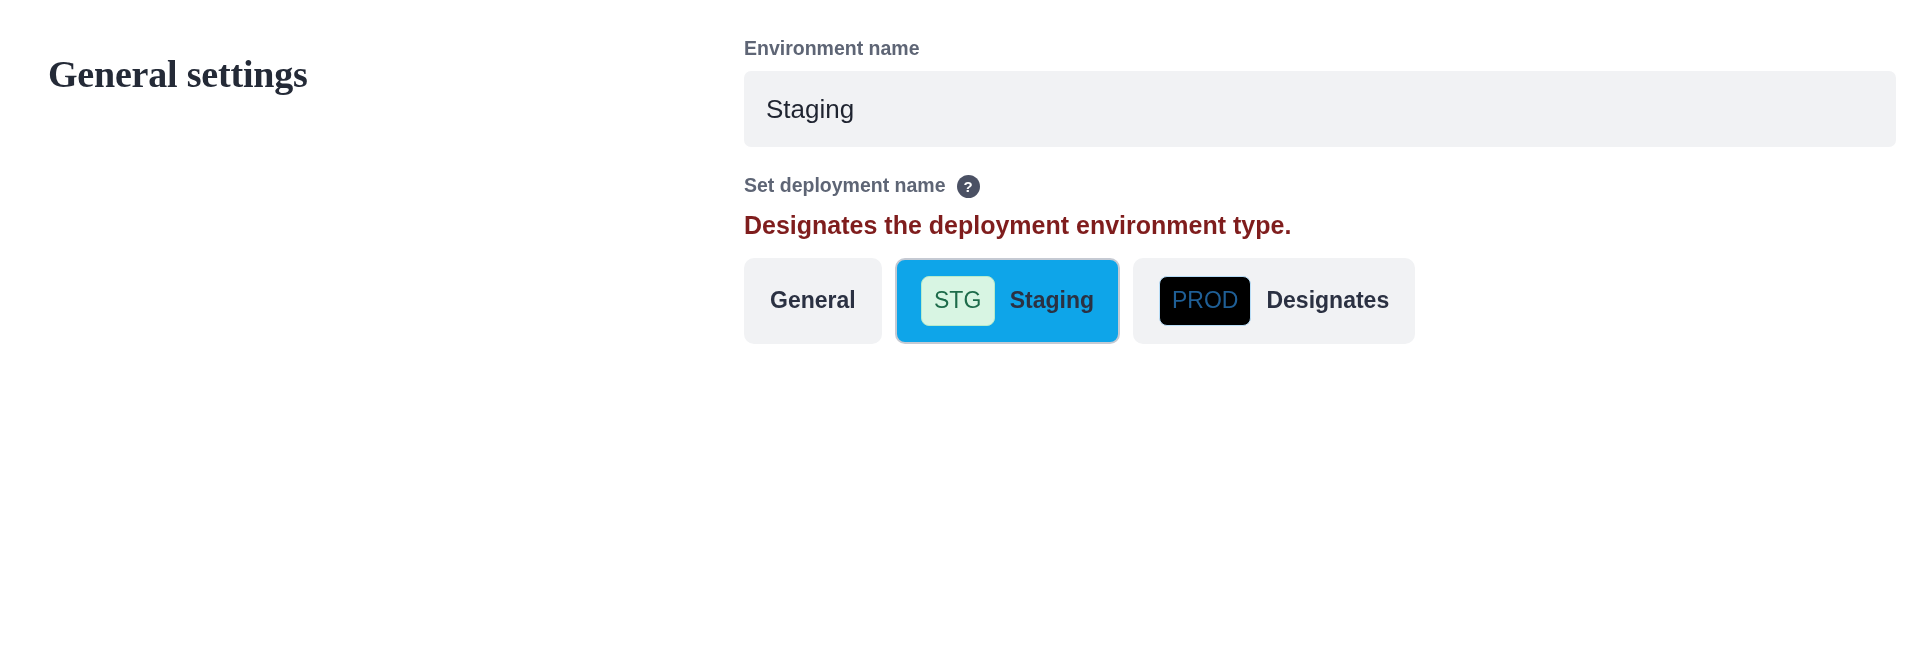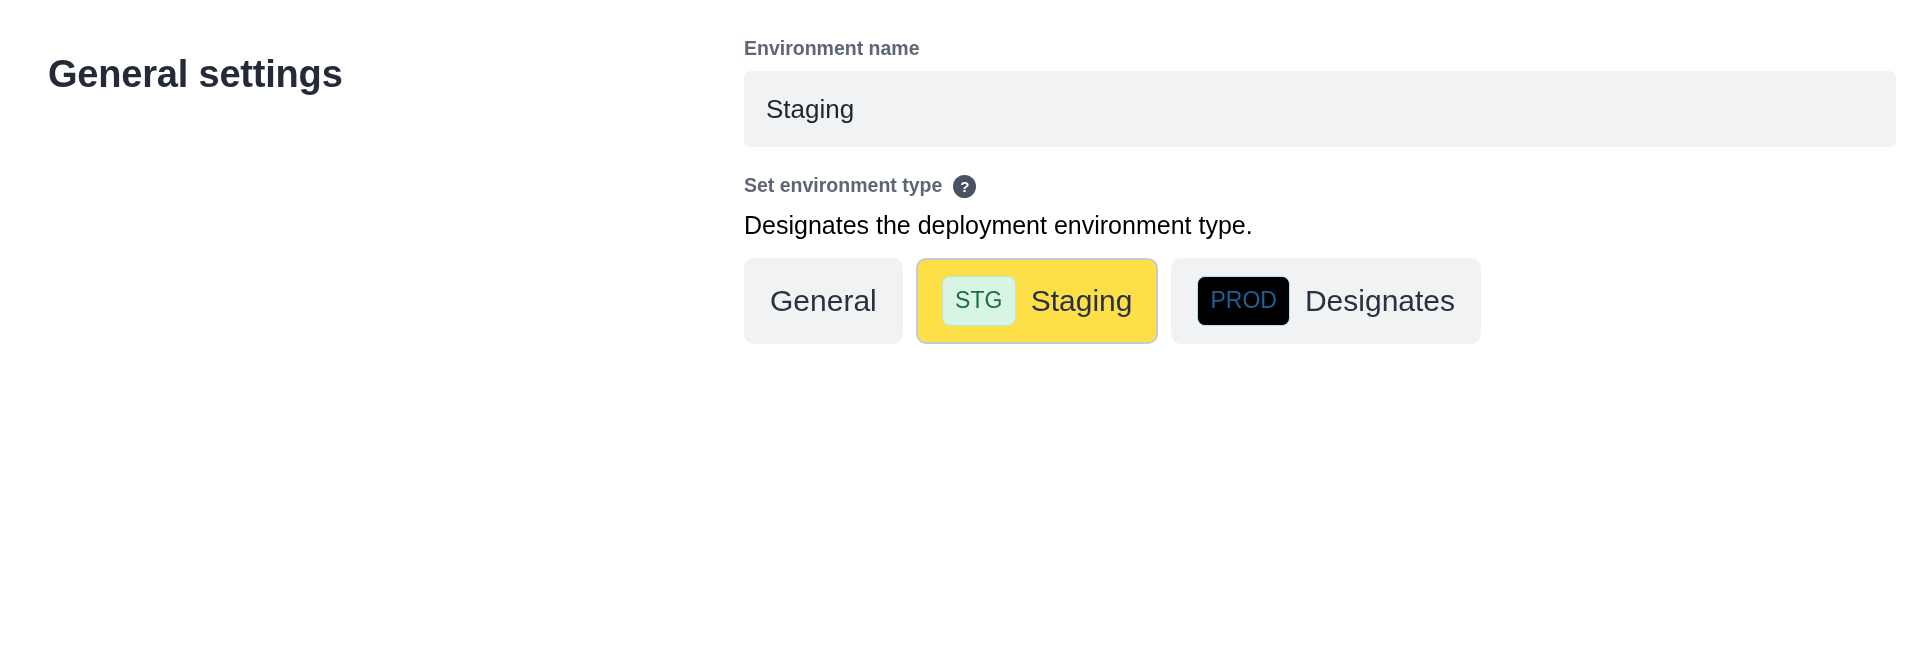--- a/index.html
+++ b/index.html
@@ -26,20 +26,21 @@
   .section-heading {
     position: absolute;
     left: 48px;
     top: 26px;
     font-size: 38px;
     font-weight: 700;
     letter-spacing: -0.2px;
     color: #242a37;
     line-height: 1.25;
     white-space: nowrap;
+    font-family: Liberation Serif, serif;
   }
 
   
   .form-col {
     position: absolute;
     left: 744px;
     top: 36px;
     width: 1152px;
   }
 
@@ -106,22 +107,22 @@
     font-size: 15px;
     font-weight: 700;
     line-height: 1;
     cursor: pointer;
     user-select: none;
     flex: none;
   }
 
   .designates-text {
     font-size: 25px;
-    font-weight: 400;
-    color: #000000;
+    font-weight: 700;
+    color: #7f1d1d;
     line-height: 1.32;
     margin: 10px 0 0 0;
   }
 
   
   .type-group {
     display: flex;
     align-items: flex-start;
     gap: 13px;
     margin-top: 16px;
@@ -136,26 +137,26 @@
     padding: 0 24px;
     background: #f1f2f4;
     border: 2px solid transparent;
     border-radius: 10px;
     cursor: pointer;
     font-family: "Liberation Sans", sans-serif;
     outline: none;
   }
   .type-btn.selected {
     border-color: #c5cad3;
-    background: #fde047;
+    background: #0ea5e9;
   }
 
   .type-btn-label {
-    font-size: 30px;
-    font-weight: 400;
+    font-size: 23px;
+    font-weight: 700;
     color: #2b3142;
     line-height: 1;
     white-space: nowrap;
   }
 
   .tag {
     display: inline-flex;
     align-items: center;
     justify-content: center;
     height: 50px;
@@ -188,21 +189,21 @@
   <div class="form-col">
 
     <div class="field-block">
       <div class="field-label">Environment name</div>
       <input class="text-input" type="text" value="Staging" style="">
     </div>
 
 
     <div>
       <div class="sub-label-row">
-        <span class="sub-label">Set environment type</span>
+        <span class="sub-label">Set deployment name</span>
         <span class="help-icon">?</span>
       </div>
 
       <p class="designates-text">Designates the deployment environment type.</p>
 
       <div class="type-group">
 
         <button class="type-btn">
           <span class="type-btn-label">General</span>
         </button>

